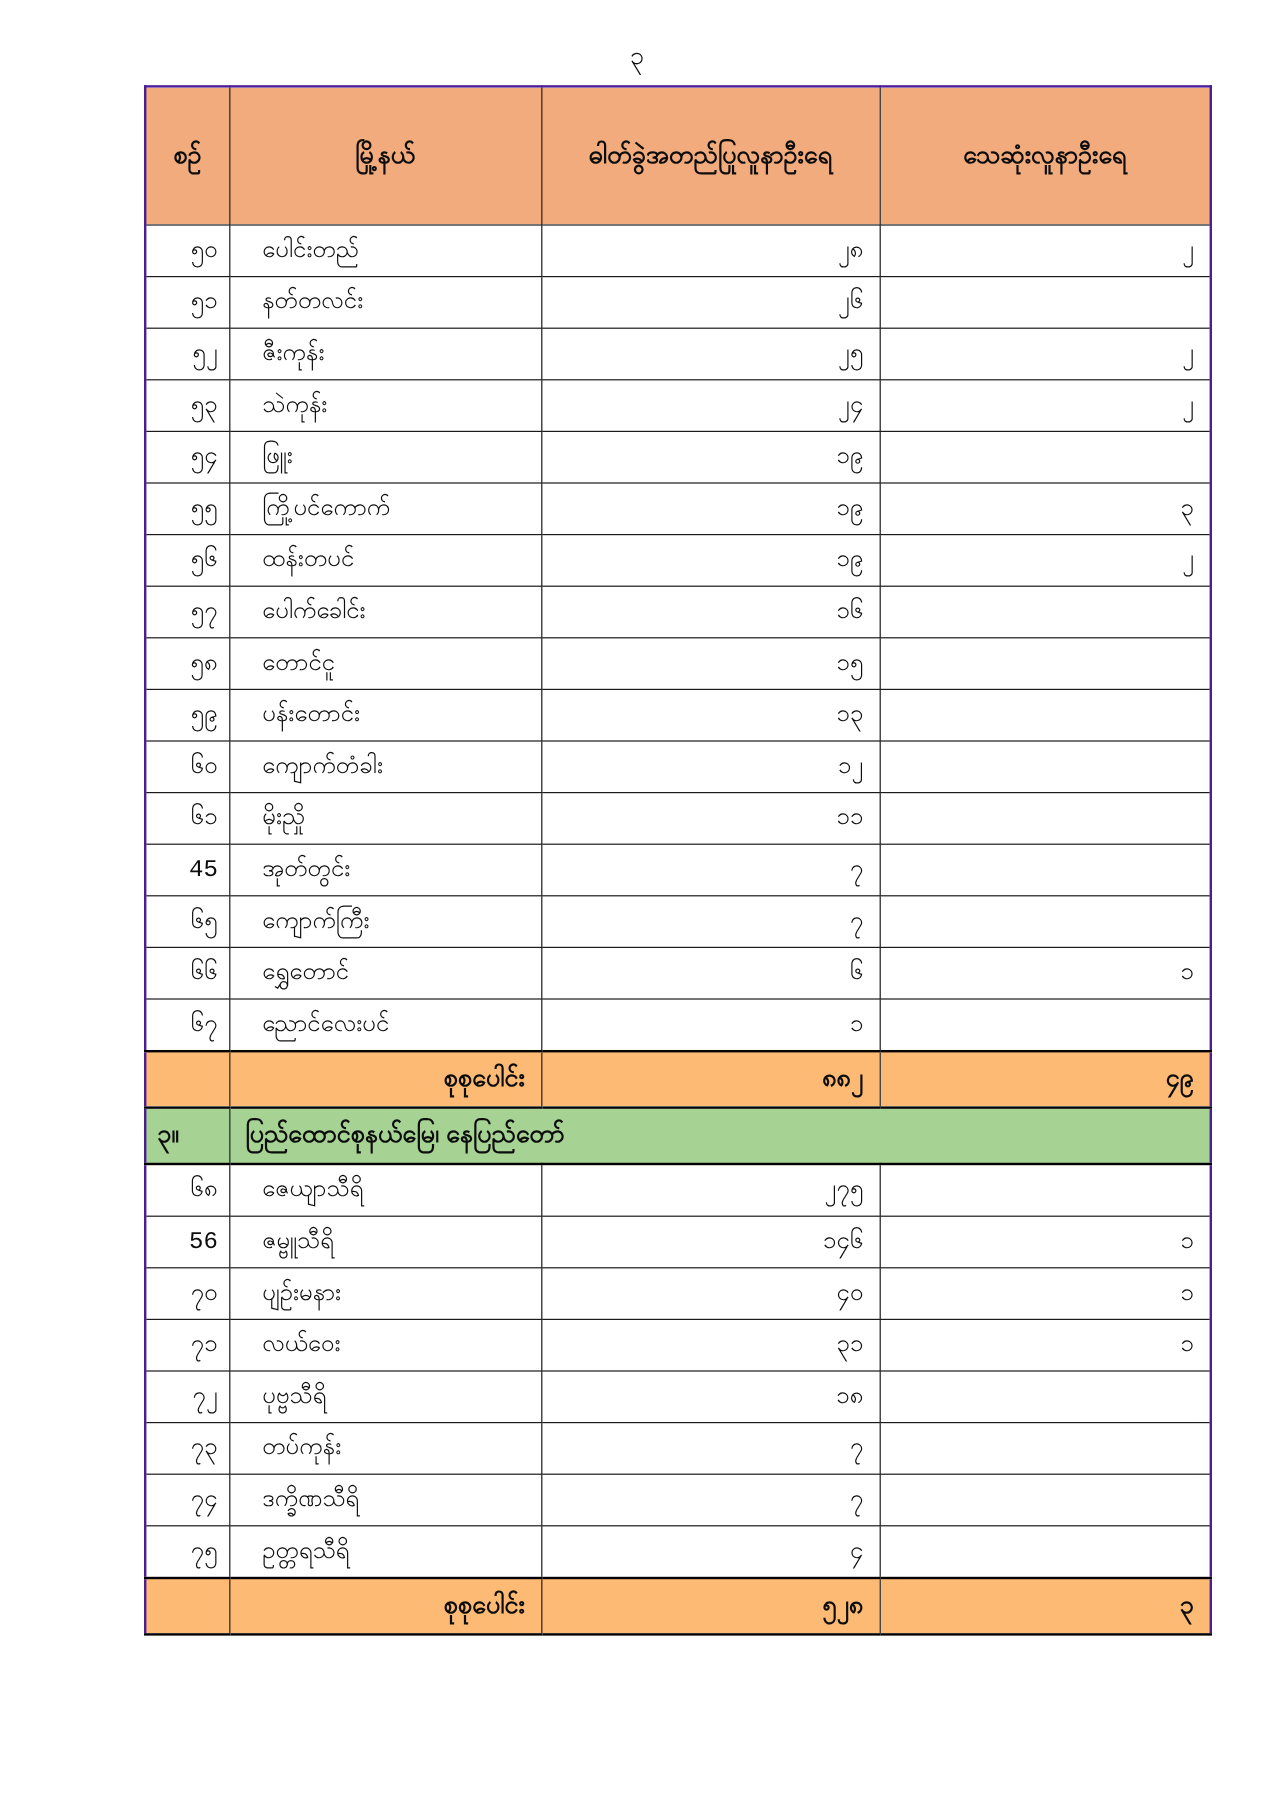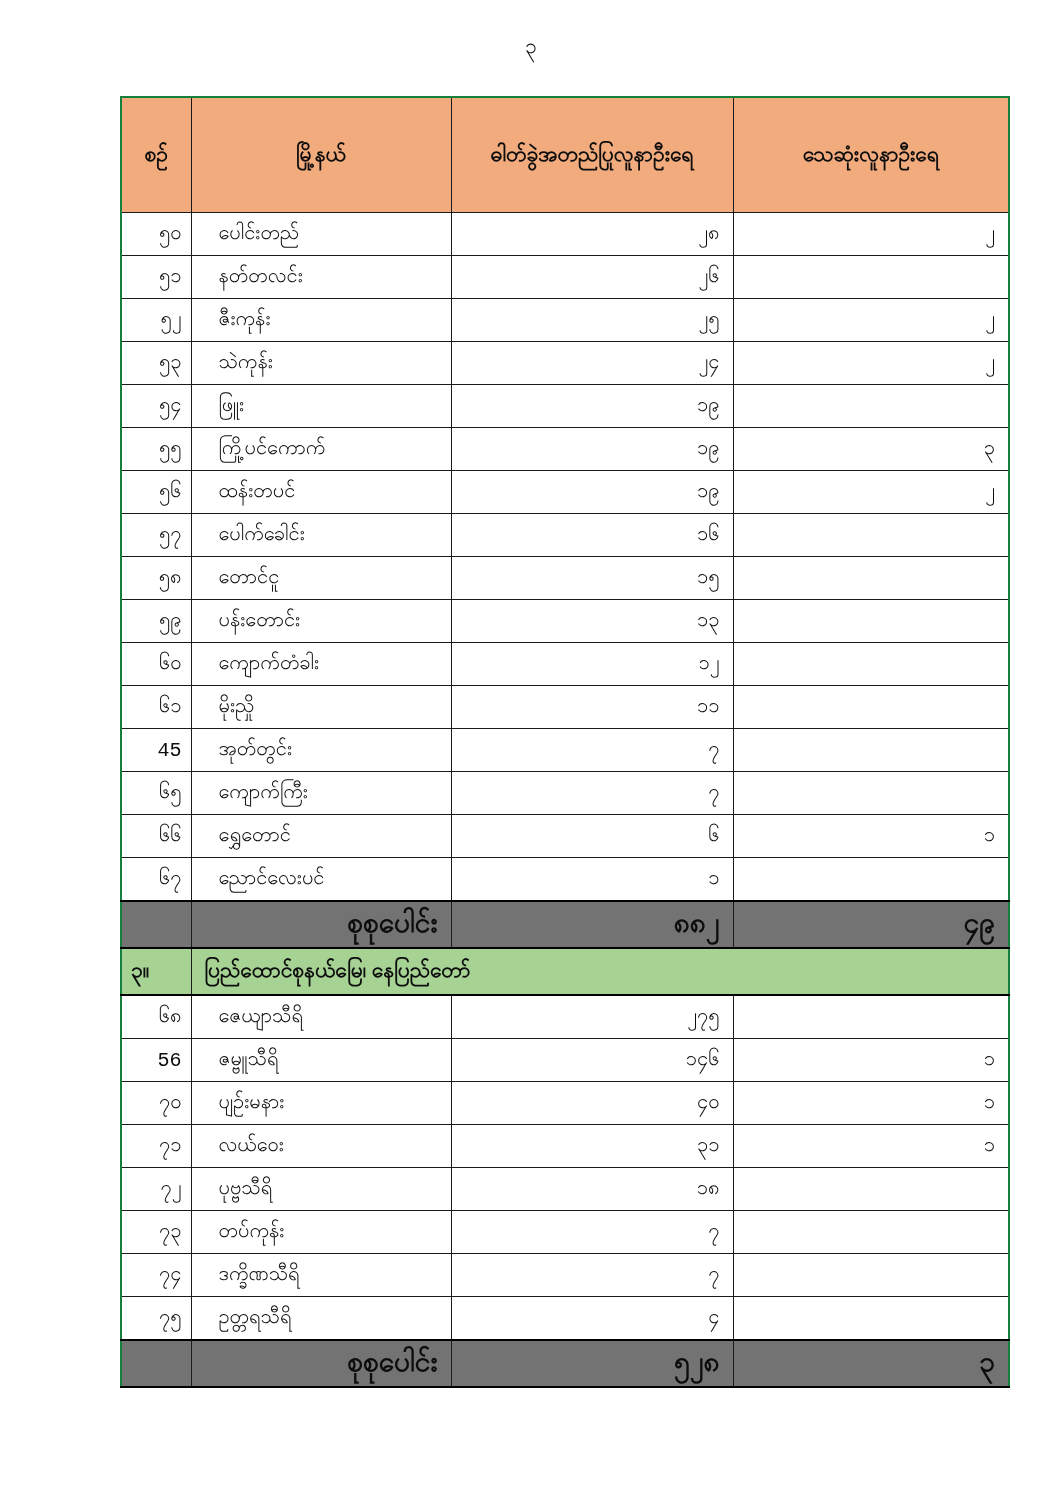--- a/index.html
+++ b/index.html
@@ -19,26 +19,26 @@
     position: absolute;
     top: 32px;
     left: 0;
     width: 1062px;
     text-align: center;
     font-size: 21px;
     color: #111;
   }
   table.report {
     position: absolute;
-    top: 96px;
+    top: 71px;
     left: 120px;
     width: 888px;
     border-collapse: collapse;
     table-layout: fixed;
-    border: 2px solid #15803d;
+    border: 2px solid #4c1d95;
   }
   table.report th, table.report td {
     border: 1px solid #1b1b1b;
     font-size: 20px;
     color: #0d0d0d;
     vertical-align: middle;
     overflow: hidden;
     white-space: nowrap;
   }
   tr.head-row th {
@@ -48,23 +48,23 @@
     font-size: 21px;
     text-align: center;
     vertical-align: middle;
   }
   tr.data-row td { height: 40px; background: #ffffff; }
   .c-no   { text-align: right; padding-right: 9px; font-family: Liberation Mono, monospace; }
   .c-name { text-align: left;  padding-left: 27px; }
   .c-num  { text-align: right; padding-right: 13px; }
   tr.total-row td {
     height: 43px;
-    background: #737373;
+    background: #fdba74;
     font-weight: bold;
-    font-size: 28px;
+    font-size: 21px;
     border-top: 2px solid #000;
     border-bottom: 2px solid #000;
     margin-top: 24px;
   }
   .c-total-label { text-align: right; padding-right: 13px; }
   tr.section-row td {
     height: 43px;
     background: #A6D293;
     font-weight: bold;
     font-size: 21px;

